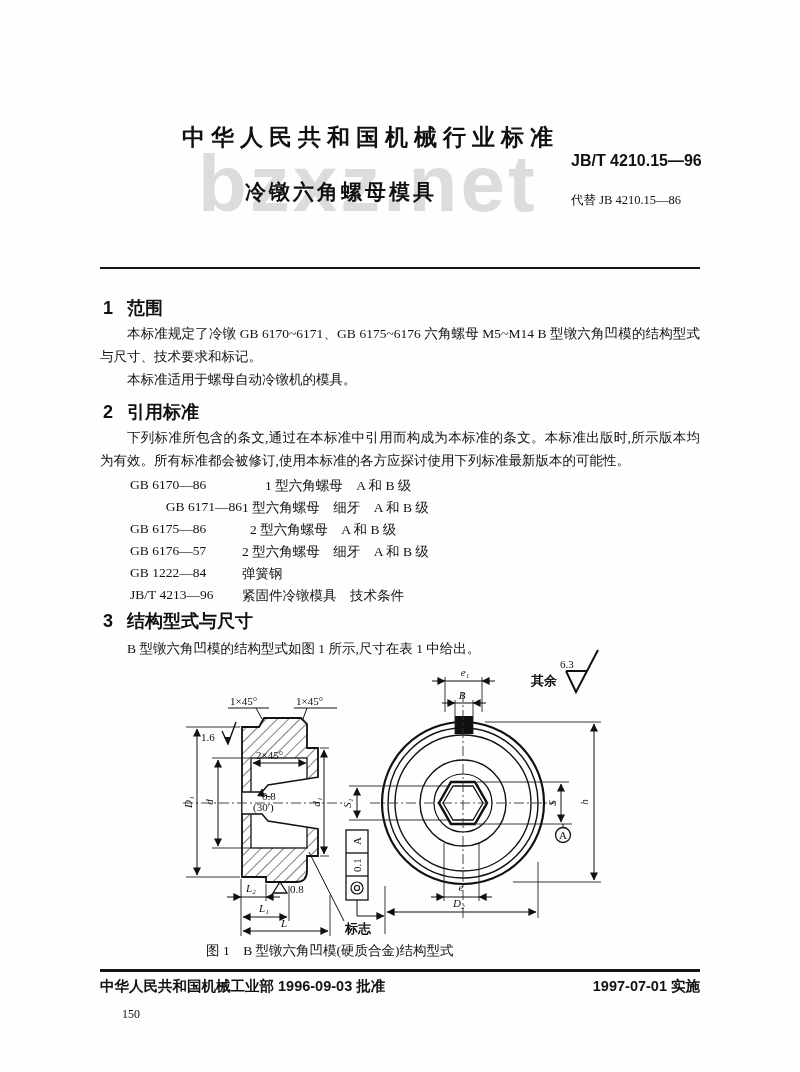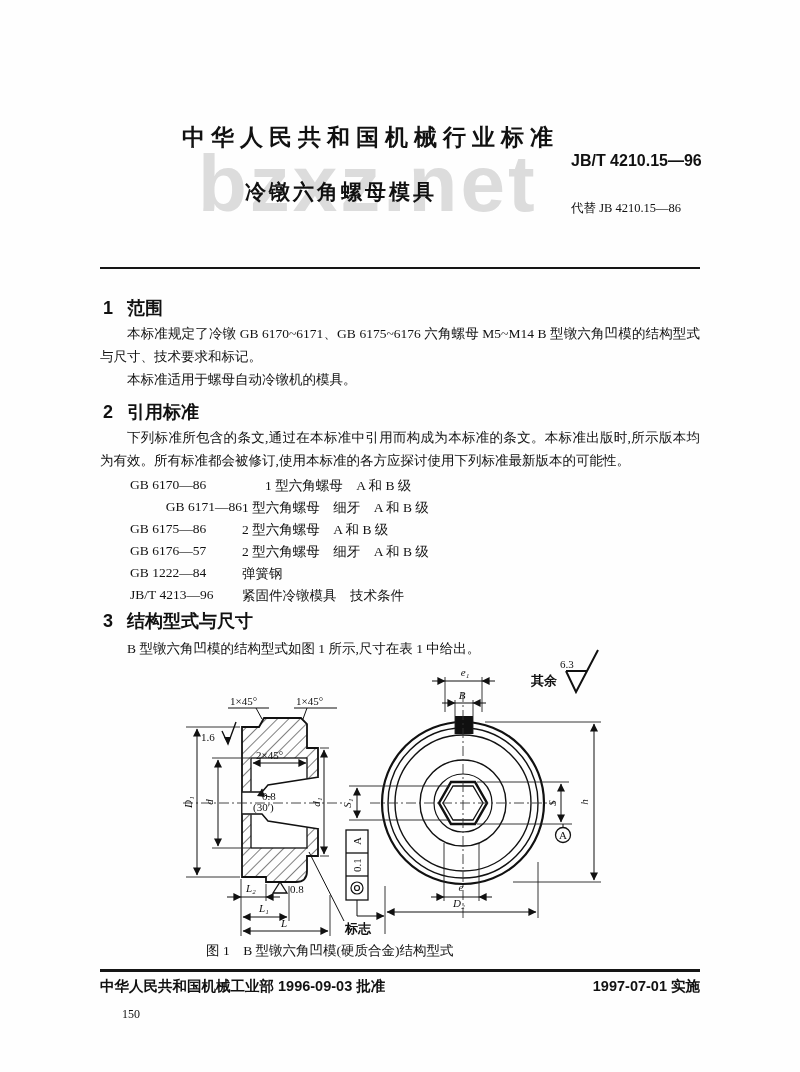--- a/index.html
+++ b/index.html
@@ -4,21 +4,21 @@
 <style>
   html,body{margin:0;padding:0;background:#888;}
   #page{position:relative;width:800px;height:1072px;background:#fefefe;overflow:hidden;
         font-family:"Liberation Serif","DejaVu Serif",serif;color:#111;padding-left:48px;}
   .abs{position:absolute;}
   #watermark{left:198px;top:138px;font-family:"Liberation Sans","DejaVu Sans",sans-serif;
              font-weight:bold;font-size:80px;color:#dcdcdc;letter-spacing:3px;z-index:0;}
   #std-type{left:182px;top:122px;font-family:Liberation Mono, monospace;font-weight:bold;
             font-size:23px;letter-spacing:6px;z-index:2;}
   #std-code{left:571px;top:152px;font-family:"Liberation Sans",sans-serif;font-weight:bold;font-size:16px;z-index:2;}
-  #std-replaces{left:571px;top:192px;font-size:12.5px;z-index:2;margin-top:8px;}
+  #std-replaces{left:571px;top:192px;font-size:12.5px;z-index:2;}
   #title-line1{left:245px;top:178px;font-family:"Liberation Sans",sans-serif;font-weight:bold;
                font-size:21px;letter-spacing:3px;z-index:2;}
   #title-line2{left:158px;top:209px;font-family:"Liberation Sans",sans-serif;font-weight:bold;
                font-size:21px;letter-spacing:2px;z-index:2;}
   .rule{left:100px;width:600px;background:#161616;z-index:2;}
   .sec-head{left:103px;font-family:"Liberation Sans",sans-serif;font-weight:bold;font-size:18px;z-index:2;}
   .sec-head .num{margin-right:14px;}
   .para{left:100px;width:600px;font-size:13.5px;line-height:23px;text-align:justify;
         text-indent:2em;z-index:2;}
   .ref-row{left:130px;width:560px;font-size:13.5px;display:flex;z-index:2;}
@@ -63,21 +63,21 @@
   <div class="abs para" style="top:426px;">下列标准所包含的条文,通过在本标准中引用而构成为本标准的条文。本标准出版时,所示版本均为有效。所有标准都会被修订,使用本标准的各方应探讨使用下列标准最新版本的可能性。</div>
 
   <div class="abs ref-row" style="top:477px;gap:23px;">
     <span class="ref-code">GB 6170—86</span>
       <span>1 型六角螺母　A 和 B 级</span>
   </div>
   <div class="abs ref-row" style="top:499px;text-align:right;">
     <span class="ref-code">GB 6171—86</span>
       <span>1 型六角螺母　细牙　A 和 B 级</span>
   </div>
-  <div class="abs ref-row" style="top:521px;">
+  <div class="abs ref-row" style="top:521px;gap:8px;">
     <span class="ref-code">GB 6175—86</span>
       <span>2 型六角螺母　A 和 B 级</span>
   </div>
   <div class="abs ref-row" style="top:543px;">
     <span class="ref-code">GB 6176—57</span>
       <span>2 型六角螺母　细牙　A 和 B 级</span>
   </div>
   <div class="abs ref-row" style="top:565px;">
     <span class="ref-code">GB 1222—84</span>
       <span>弹簧钢</span>

